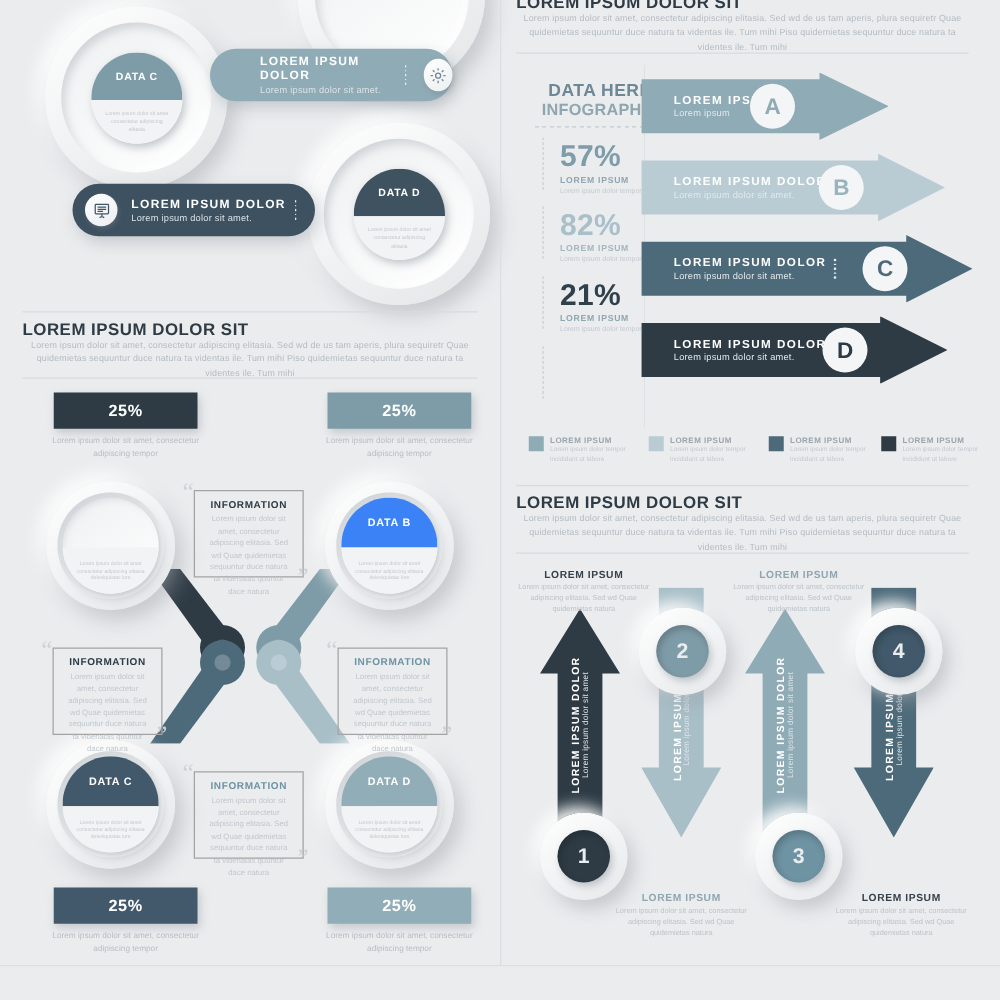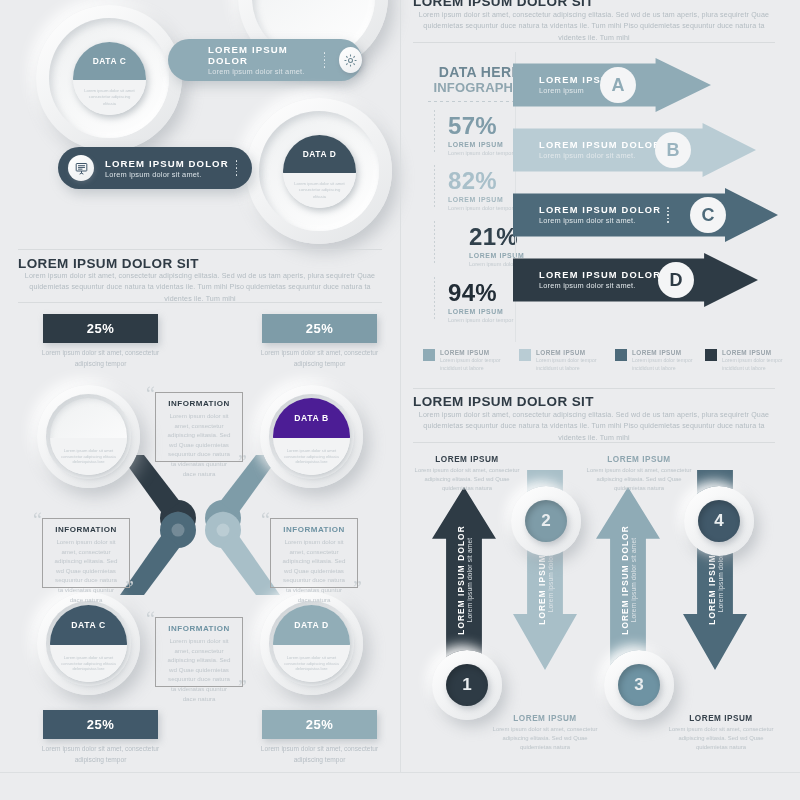--- a/index.html
+++ b/index.html
@@ -276,21 +276,21 @@
 
   <div class="ring" style="left:37px; top:385px; width:103px; height:103px;"></div>
   <div class="ring-inner" style="left:50px; top:398px; width:77px; height:77px;">
     <div class="bot">
       <span class="txt" style="font-size:4.1px;">Lorem ipsum dolor sit amet consectetur adipiscing elitasia deleniquistas lore</span>
     </div>
   </div>
 
   <div class="ring" style="left:260px; top:385px; width:103px; height:103px;"></div>
   <div class="ring-inner" style="left:273px; top:398px; width:77px; height:77px;">
-    <div class="top" style="background:#4c1d95;">
+    <div class="top" style="background:#3b82f6;">
       <span class="ttl" style="font-size:8.6px;">DATA B</span>
     </div>
     <div class="bot">
       <span class="txt" style="font-size:4.1px;">Lorem ipsum dolor sit amet consectetur adipiscing elitasia deleniquistas lore</span>
     </div>
   </div>
 
   <div class="ring" style="left:37px; top:592px; width:103px; height:103px;"></div>
   <div class="ring-inner" style="left:50px; top:605px; width:77px; height:77px;">
     <div class="top" style="background:#41596a;">
@@ -370,32 +370,27 @@
   </div>
 
   <div class="dash-v" style="left:434px; top:165px;"></div>
   <div class="stat" style="left:448px; top:167px; width:70px;">
     <div class="pc" style="color:#a9c0ca;">82%</div>
     <div class="sl" style="color:#a2b6be;">LOREM IPSUM</div>
     <div class="sb">Lorem ipsum dolor tempor</div>
   </div>
 
   <div class="dash-v" style="left:434px; top:221px;"></div>
-  <div class="stat" style="left:448px; top:223px; width:70px;margin-left:21px;">
+  <div class="stat" style="left:448px; top:223px; width:70px;">
     <div class="pc" style="color:#31414c;">21%</div>
     <div class="sl" style="color:#8fa6b0;">LOREM IPSUM</div>
     <div class="sb">Lorem ipsum dolor tempor</div>
   </div>
 
   <div class="dash-v" style="left:434px; top:277px;"></div>
-  <div class="stat" style="left:448px; top:279px; width:70px;">
-    <div class="pc" style="color:#222d36;">94%</div>
-    <div class="sl" style="color:#8fa6b0;">LOREM IPSUM</div>
-    <div class="sb">Lorem ipsum dolor tempor</div>
-  </div>
 
   <div class="abs" style="left:515px; top:52px; width:1px; height:290px; background:#dfe2e4;"></div>
 
   <div class="arrow-row" style="left:513px; top:58px; width:198px; height:54px;">
     <div class="abs" style="left:0; top:0; width:198px; height:54px; background:#8fabb6;
                 clip-path:polygon(0 10%, 72% 10%, 72% 0, 100% 50%, 72% 100%, 72% 90%, 0 90%);"></div>
     <div class="arrow-body">
       <div class="arrow-label">
         <span class="a1">LOREM IPSUM</span>
         <span class="a2">Lorem ipsum</span>

